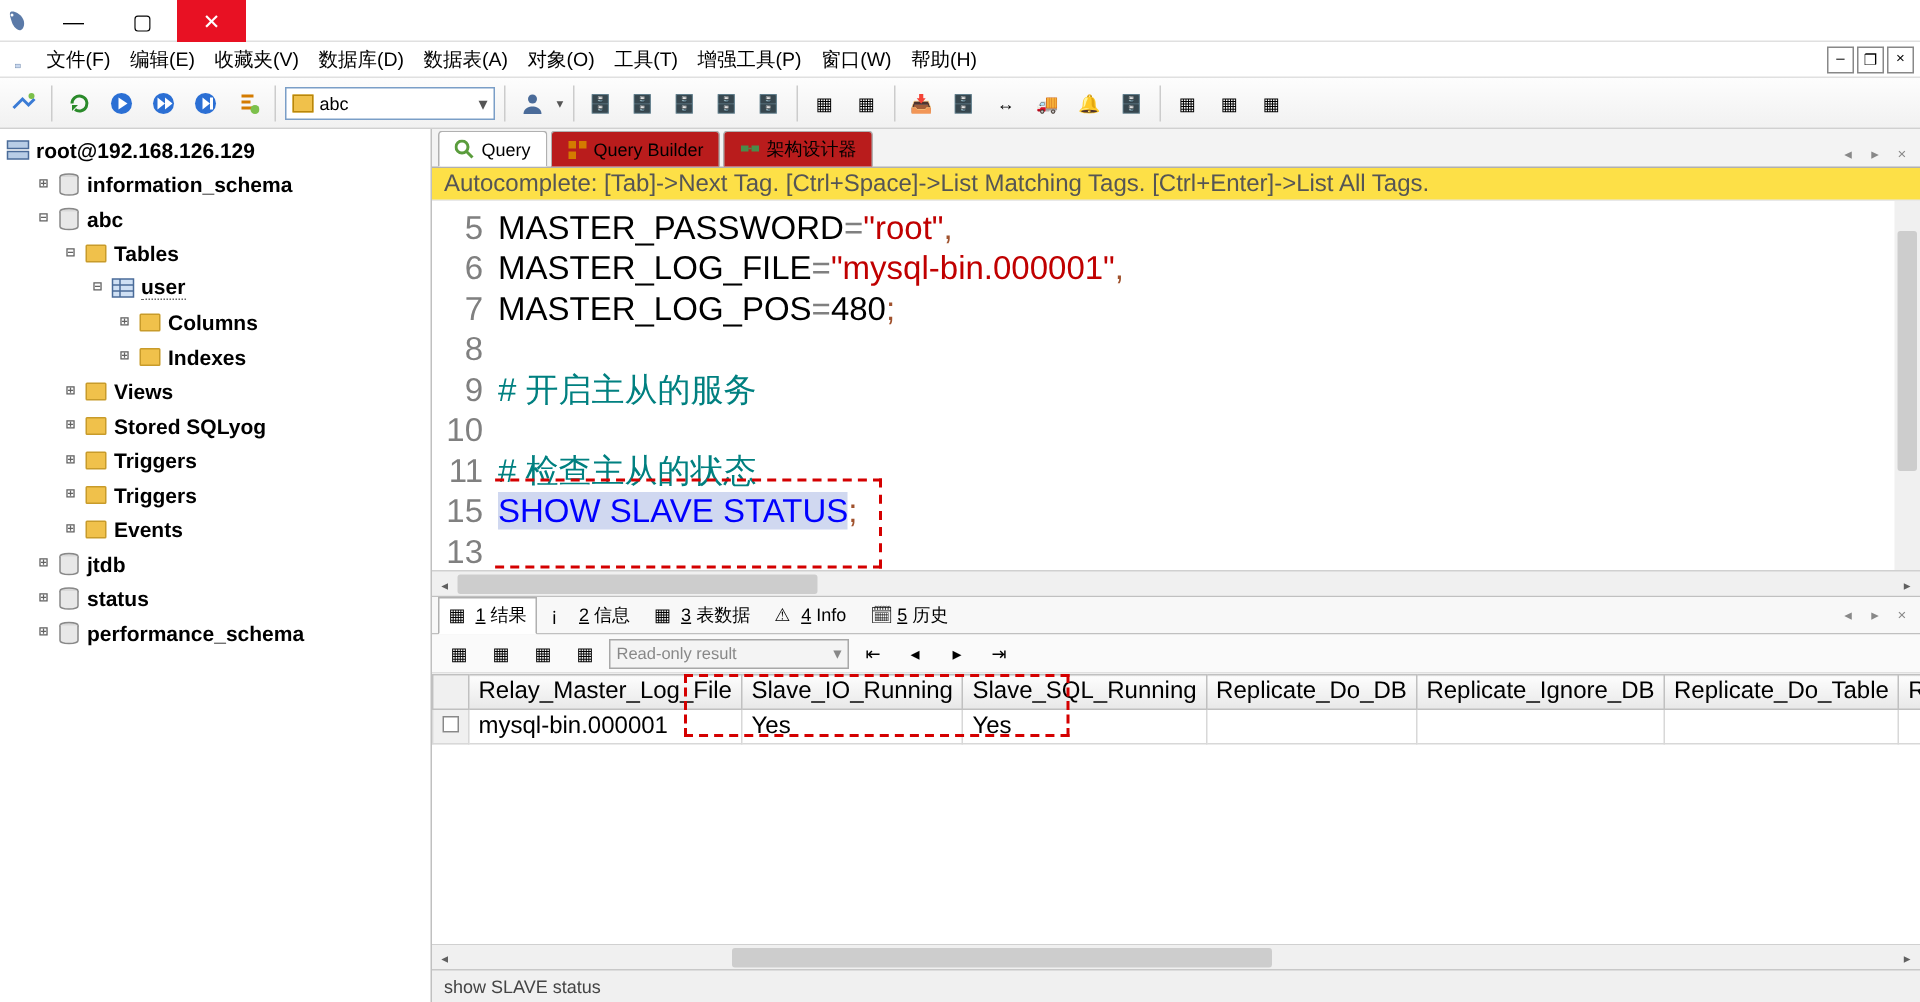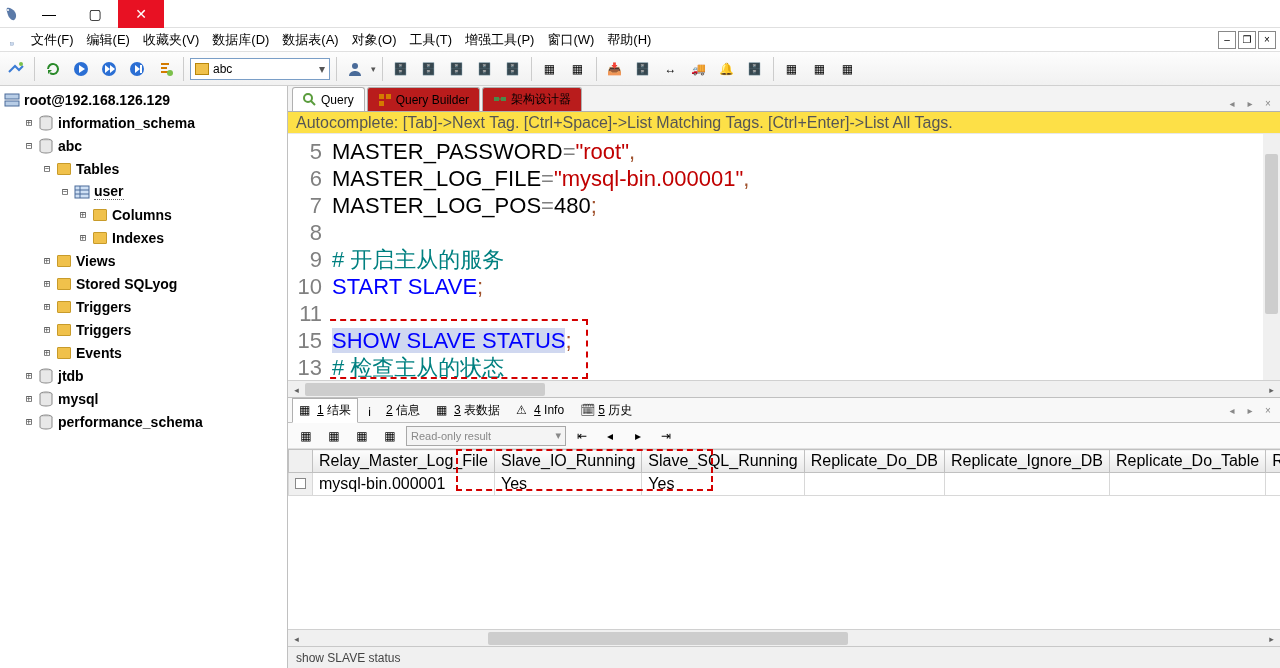--- a/index.html
+++ b/index.html
@@ -293,21 +293,21 @@
           <span class="lbl">jtdb</span>
         </div>
         <div class="tree-row" style="padding-left:22px">
           <span class="exp">⊞</span>
           <span class="ic ic-db">
             <svg viewBox="0 0 16 16">
               <ellipse cx="8" cy="3" rx="6" ry="2" fill="#d8d8d8" stroke="#888"></ellipse>
               <path d="M2 3v10c0 1.1 2.7 2 6 2s6-.9 6-2V3" fill="#e8e8e8" stroke="#888"></path>
             </svg>
           </span>
-          <span class="lbl">mysql</span>
+          <span class="lbl">status</span>
         </div>
         <div class="tree-row" style="padding-left:22px">
           <span class="exp">⊞</span>
           <span class="ic ic-db">
             <svg viewBox="0 0 16 16">
               <ellipse cx="8" cy="3" rx="6" ry="2" fill="#d8d8d8" stroke="#888"></ellipse>
               <path d="M2 3v10c0 1.1 2.7 2 6 2s6-.9 6-2V3" fill="#e8e8e8" stroke="#888"></path>
             </svg>
           </span>
           <span class="lbl">performance_schema</span>
@@ -362,24 +362,23 @@
           <div>11</div>
           <div>15</div>
           <div>13</div>
       </div>
       <div class="code">
 <div><span>                    </span><span class="c-ident">MASTER_PASSWORD</span><span class="c-op">=</span><span class="c-str">"root"</span><span class="c-punct">,</span></div>
 <div><span>                    </span><span class="c-ident">MASTER_LOG_FILE</span><span class="c-op">=</span><span class="c-str">"mysql-bin.000001"</span><span class="c-punct">,</span></div>
 <div><span>                    </span><span class="c-ident">MASTER_LOG_POS</span><span class="c-op">=</span><span class="c-ident">480</span><span class="c-punct">;</span></div>
 <div>&nbsp;</div>
 <div><span class="c-comment"># 开启主从的服务</span></div>
-<div><span class="c-kw">START  SLAVE</span><span class="c-punct">;</span></div>
 <div>&nbsp;</div>
+<div><span class="c-comment"># 检查主从的状态</span></div>
 <div><span class="hl-line"><span class="c-kw">SHOW SLAVE STATUS</span></span><span class="c-punct">;</span></div>
-<div><span class="c-comment"># 检查主从的状态</span></div>
         <div class="hl-box" style="left:-8px; top:185px; width:268px; height:60px;"></div>
       </div>
       <div class="v-scroll">
           <div class="vthumb" style="top:20px;height:160px"></div>
         </div>
     </div>
     <div class="h-scroll">
       <div class="arr" style="left:0">◂</div>
       <div class="thumb"></div>
       <div class="arr" style="right:0">▸</div>

